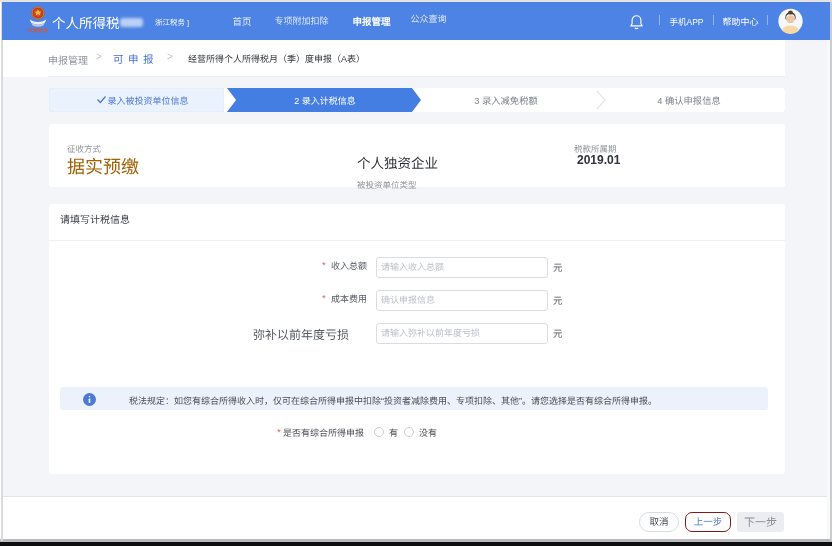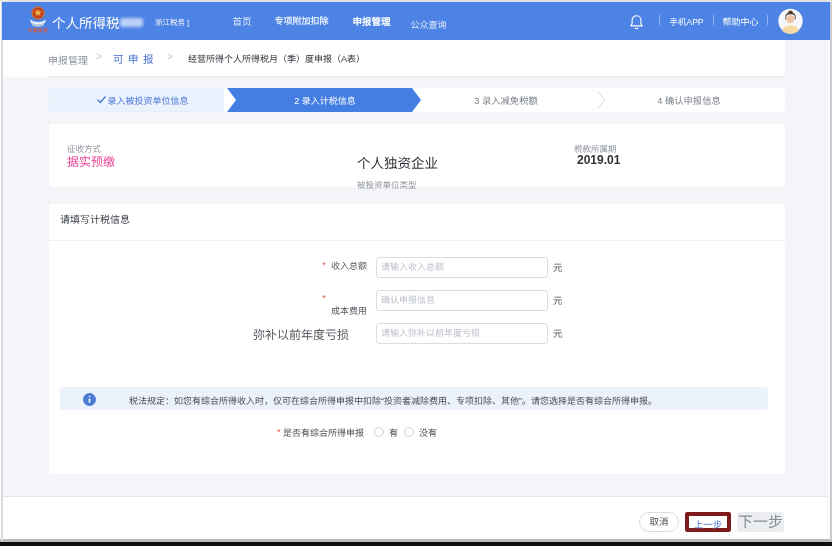--- a/index.html
+++ b/index.html
@@ -30,23 +30,23 @@
   <path d="M11 4.4 l1.1 2.1 2.3.2-1.7 1.6.5 2.3-2.2-1.3-2.2 1.3.5-2.3-1.7-1.6 2.3-.2z" fill="#ecba40"></path>
   <path d="M2.6 14.4 q8.4 5.2 16.8 0 l-1.7 3.5 q-6.7 3.5 -13.4 0z" fill="#eef2f7" opacity=".96"></path>
   <path d="M4.4 18 q6.6 3.3 13.2 0 l-1.2 2.5 q-5.4 2.5 -10.8 0z" fill="#c5ceda" opacity=".92"></path>
   <text x="11" y="26.8" font-size="4.8" font-weight="bold" fill="#cc5a44" text-anchor="middle" style="letter-spacing:.4px">中国税务</text>
 </svg>
 <div class="abs" style="left:52px;top:12px;font-size:13.5px;color:#ffffff;">个人所得税</div>
 <div class="abs" style="left:120px;top:17.5px;width:23px;height:9px;background:rgba(255,255,255,.62);border-radius:3px;filter:blur(1.8px);"></div>
 <div class="abs" style="left:155px;top:15.5px;font-size:7.5px;color:rgba(255,255,255,.95);">浙江税务 ]</div>
 
 <div class="abs" style="left:232.5px;top:13.5px;font-size:9.5px;color:rgba(255,255,255,.82);">首页</div>
-<div class="abs" style="left:274.5px;top:14px;font-size:9px;color:rgba(255,255,255,.82);font-weight:bold;">专项附加扣除</div>
+<div class="abs" style="left:274.5px;top:14px;font-size:9px;color:rgba(255,255,255,.82);">专项附加扣除</div>
 <div class="abs" style="left:352.5px;top:13.5px;font-size:9.5px;font-weight:bold;color:#ffffff;">申报管理</div>
-<div class="abs" style="left:410.5px;top:18px;font-size:9px;color:rgba(255,255,255,.82);">公众查询</div>
+<div class="abs" style="left:410.5px;top:12px;font-size:9px;color:rgba(255,255,255,.82);">公众查询</div>
 
 <svg class="abs" style="left:629px;top:14px;" width="15" height="16" viewBox="0 0 15 16">
   <path d="M7.5 1.8 a4.4 4.4 0 0 1 4.4 4.4 v3.5 l1.3 2.2 h-11.4 L3.1 9.7 v-3.5 a4.4 4.4 0 0 1 4.4-4.4z" fill="none" stroke="#ffffff" stroke-width="1.1" stroke-linejoin="round"></path>
   <path d="M6 13.7 a1.6 1.6 0 0 0 3 0" fill="none" stroke="#ffffff" stroke-width="1.1"></path>
 </svg>
 <div class="abs" style="left:658.5px;top:15px;width:1px;height:10px;background:rgba(255,255,255,.4);"></div>
 <div class="abs" style="left:669.5px;top:14.5px;font-size:8.5px;color:#ffffff;">手机APP</div>
 <div class="abs" style="left:712.5px;top:15px;width:1px;height:10px;background:rgba(255,255,255,.4);"></div>
 <div class="abs" style="left:722.5px;top:14.5px;font-size:9px;color:#ffffff;">帮助中心</div>
 <div class="abs" style="left:767px;top:15px;width:1px;height:10px;background:rgba(255,255,255,.4);"></div>
@@ -75,38 +75,38 @@
     <text x="99" y="15.5" fill="#4a76d4" text-anchor="middle">录入被投资单位信息</text>
     <path d="M48.5 11.5 l2.8 3 5.2-6" fill="none" stroke="#4a76d4" stroke-width="1.2"></path>
     <text x="276" y="15.5" fill="#ffffff" text-anchor="middle">2 录入计税信息</text>
     <text x="457" y="15.5" font-size="9.3" fill="#7e848c" text-anchor="middle">3 录入减免税额</text>
     <text x="640" y="15.5" font-size="9.3" fill="#7e848c" text-anchor="middle">4 确认申报信息</text>
   </g>
 </svg>
 
 <div class="abs" style="left:49px;top:124px;width:736px;height:63px;background:#fff;border-radius:3px;"></div>
 <div class="abs" style="left:67px;top:141.5px;font-size:8.5px;color:#8e949d;">征收方式</div>
-<div class="abs" style="left:67px;top:151.5px;font-size:12px;color:#ec4899;">据实预缴</div>
+<div class="abs" style="left:67px;top:151.5px;font-size:18px;color:#a16207;">据实预缴</div>
 <div class="abs" style="left:357px;top:141.5px;font-size:8.5px;color:#8e949d;margin-top:36px;">被投资单位类型</div>
 <div class="abs" style="left:357px;top:151.5px;font-size:13.5px;color:#2f3338;">个人独资企业</div>
 <div class="abs" style="left:574px;top:141.5px;font-size:8.5px;color:#8e949d;">税款所属期</div>
 <div class="abs" style="left:577px;top:153px;font-size:12px;color:#2f3338;font-weight:bold;">2019.01</div>
 
 <div class="abs" style="left:49px;top:204px;width:736px;height:270px;background:#fff;border-radius:3px;"></div>
 <div class="abs" style="left:60px;top:211px;font-size:10px;color:#3b4046;">请填写计税信息</div>
 <div class="abs" style="left:49px;top:239.5px;width:736px;height:1px;background:#eef0f2;"></div>
 
 <div class="abs" style="left:322px;top:259px;font-size:9.5px;color:#e0635a;">*</div>
 <div class="abs" style="left:207px;top:259px;width:160px;text-align:right;font-size:9px;color:#555a61;">收入总额</div>
 <div class="abs" style="left:376px;top:257px;width:172px;height:21px;box-sizing:border-box;border:1px solid #d9dde3;border-radius:3px;background:#fff;"></div>
 <div class="abs" style="left:381px;top:259.5px;font-size:9px;color:#bcc1c9;">请输入收入总额</div>
 <div class="abs" style="left:553px;top:260px;font-size:9.5px;color:#4c5157;">元</div>
 
 <div class="abs" style="left:322px;top:292px;font-size:9.5px;color:#e0635a;">*</div>
-<div class="abs" style="left:207px;top:292px;width:160px;text-align:right;font-size:9px;color:#555a61;margin-top:12px;">成本费用</div>
+<div class="abs" style="left:207px;top:292px;width:160px;text-align:right;font-size:9px;color:#555a61;">成本费用</div>
 <div class="abs" style="left:376px;top:290px;width:172px;height:21px;box-sizing:border-box;border:1px solid #d9dde3;border-radius:3px;background:#fff;"></div>
 <div class="abs" style="left:381px;top:292.5px;font-size:9px;color:#bcc1c9;">确认申报信息</div>
 <div class="abs" style="left:553px;top:293px;font-size:9.5px;color:#4c5157;">元</div>
 
 <div class="abs" style="left:189px;top:325px;width:160px;text-align:right;font-size:12px;color:#555a61;">弥补以前年度亏损</div>
 <div class="abs" style="left:376px;top:323px;width:172px;height:21px;box-sizing:border-box;border:1px solid #d9dde3;border-radius:3px;background:#fff;"></div>
 <div class="abs" style="left:381px;top:325.5px;font-size:9px;color:#bcc1c9;">请输入弥补以前年度亏损</div>
 <div class="abs" style="left:553px;top:326px;font-size:9.5px;color:#4c5157;">元</div>
 
 <div class="abs" style="left:60px;top:387px;width:708px;height:23px;background:#ecf2fc;border-radius:3px;"></div>
@@ -118,14 +118,14 @@
 <div class="abs" style="left:101px;top:394px;font-size:9px;color:#4a4e54;margin-left:28px;">税法规定：如您有综合所得收入时，仅可在综合所得申报中扣除“投资者减除费用、专项扣除、其他”。请您选择是否有综合所得申报。</div>
 
 <div class="abs" style="left:277px;top:426px;font-size:9.5px;color:#e0635a;">*</div>
 <div class="abs" style="left:283px;top:425.5px;font-size:9px;color:#4c5157;">是否有综合所得申报</div>
 <div class="abs" style="left:374px;top:427px;width:10px;height:10px;border:1px solid #ccd0d7;border-radius:50%;box-sizing:border-box;background:#fff;"></div>
 <div class="abs" style="left:389px;top:425.5px;font-size:9px;color:#4c5157;">有</div>
 <div class="abs" style="left:404px;top:427px;width:10px;height:10px;border:1px solid #ccd0d7;border-radius:50%;box-sizing:border-box;background:#fff;"></div>
 <div class="abs" style="left:419px;top:425.5px;font-size:9px;color:#4c5157;">没有</div>
 
 <div class="abs" style="left:639px;top:512px;width:40px;height:20px;box-sizing:border-box;border:1px solid #d9dde2;border-radius:10px;background:#fff;font-size:9.5px;color:#40454c;text-align:center;line-height:18px;">取消</div>
-<div class="abs" style="left:685px;top:512px;width:46px;height:20px;box-sizing:border-box;border:4px solid #7f1d1d;border-radius:2px;background:#fff;font-size:9.5px;color:#4e7ad2;text-align:center;line-height:18px;">上一步</div>
-<div class="abs" style="left:737px;top:512px;width:47px;height:20px;box-sizing:border-box;border-radius:3px;background:#ebedf0;font-size:15px;color:#878d95;text-align:center;line-height:20px;">下一步</div>
+<div class="abs" style="left:685px;top:512px;width:46px;height:20px;box-sizing:border-box;border:1px solid #7f1d1d;border-radius:7px;background:#fff;font-size:9.5px;color:#4e7ad2;text-align:center;line-height:18px;">上一步</div>
+<div class="abs" style="left:737px;top:512px;width:47px;height:20px;box-sizing:border-box;border-radius:3px;background:#ebedf0;font-size:11px;color:#878d95;text-align:center;line-height:20px;">下一步</div>
 
 </body></html>

